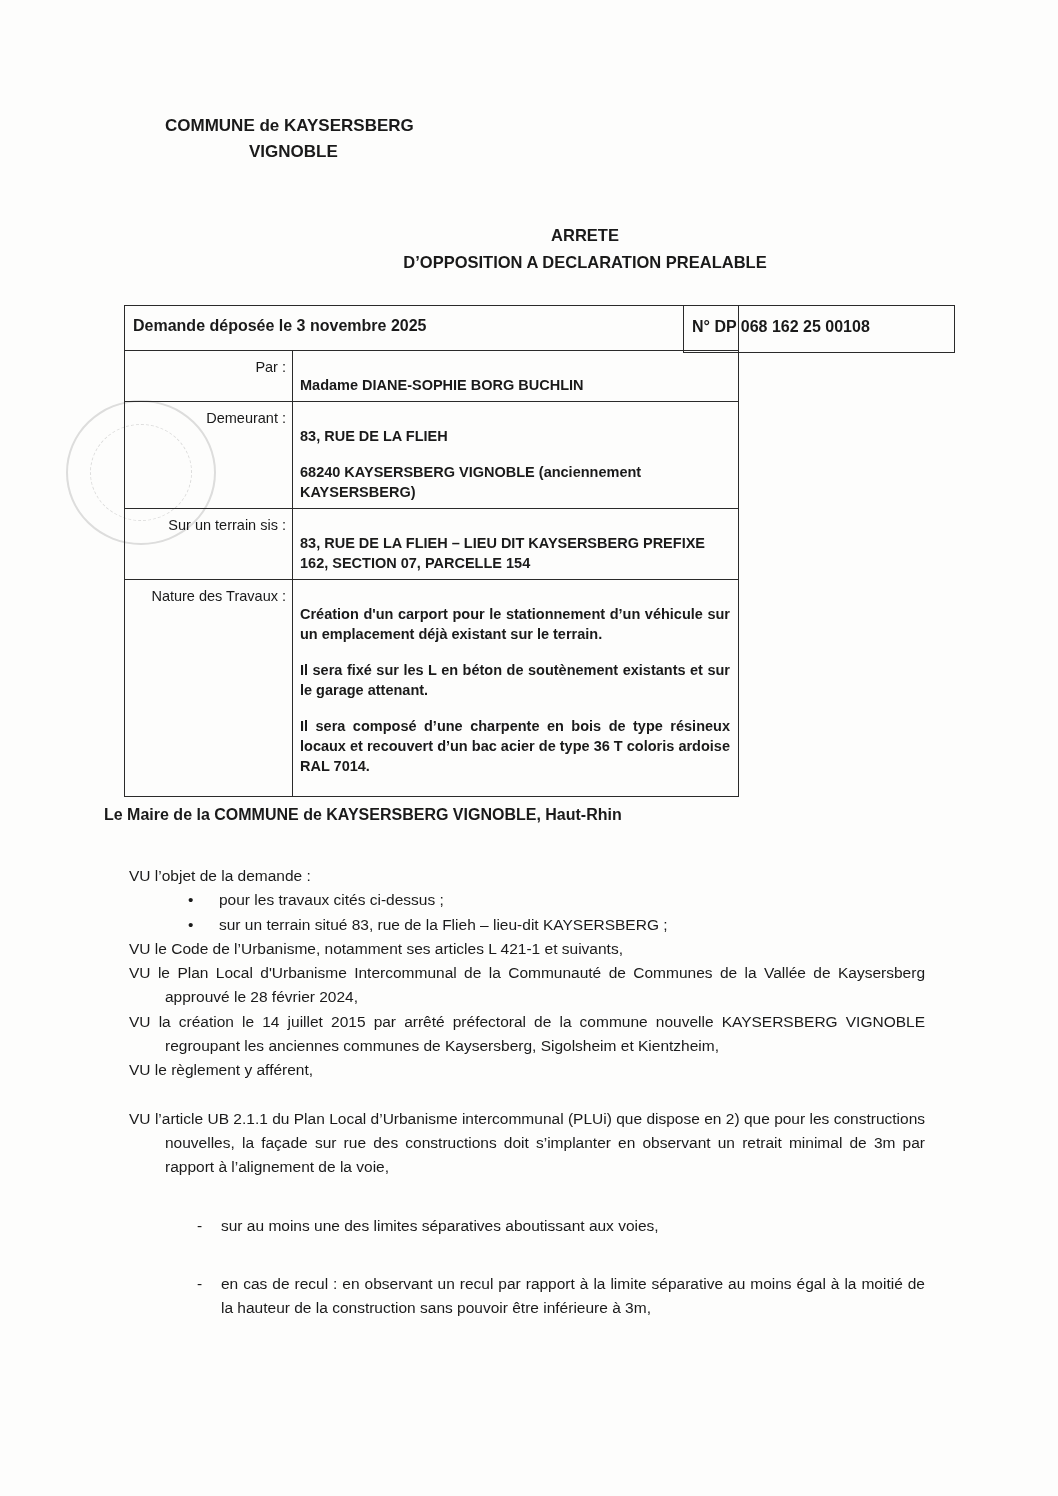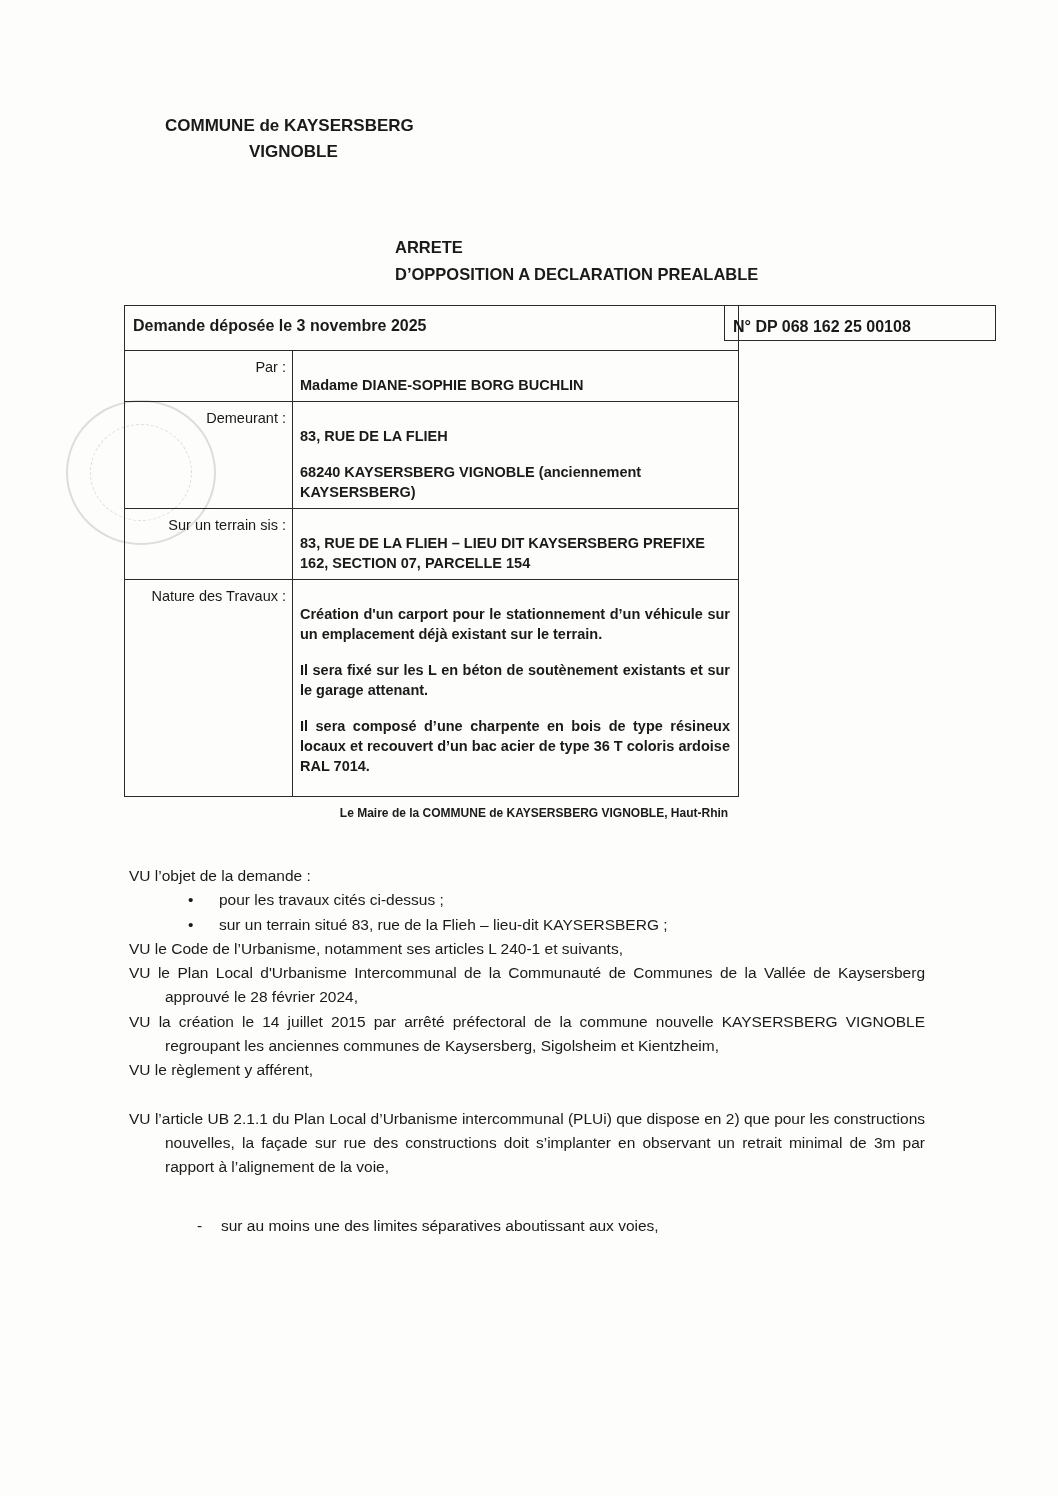--- a/index.html
+++ b/index.html
@@ -9,55 +9,55 @@
     color: #1a1a1a;
     font-family: "Liberation Sans", sans-serif;
     position: relative;
     overflow: hidden;
   }
   .abs { position: absolute; }
 
   .header-commune { left: 165px; top: 113px; font-size: 17px; font-weight: bold; line-height: 26px; }
   .header-commune .l2 { padding-left: 84px; }
 
-  .title { left: 395px; top: 234px; width: 380px; font-size: 16.5px; font-weight: bold; line-height: 27px; }
+  .title { left: 395px; top: 222px; width: 380px; text-align: center; font-size: 16.5px; font-weight: bold; line-height: 27px; }
 
   .info-table {
     left: 124px; top: 305px; width: 615px;
     border: 1.5px solid #2a2a2a;
     border-collapse: collapse;
     font-size: 14.5px;
   }
   .info-table td { border: 1px solid #2a2a2a; vertical-align: top; padding: 0; }
   .info-table .hdr { height: 45px; padding: 11px 0 0 8px; font-size: 16px; font-weight: bold; box-sizing: border-box; }
   .info-table .lbl { width: 168px; text-align: right; padding: 8px 6px 16px 0; box-sizing: border-box; }
   .info-table .val { padding: 8px 8px 6px 7px; font-weight: bold; line-height: 20px; box-sizing: border-box; }
   .info-table .val p { margin: 16px 0 10px 0; }
   .info-table .val p:last-child { margin-bottom: 0; }
   .info-table .val.just p { text-align: justify; }
 
   .dp-box {
-    left: 724px; top: 305px; width: 272px; height: 36px;
+    left: 683px; top: 305px; width: 272px; height: 48px;
     border: 1.5px solid #2a2a2a; box-sizing: border-box;
     padding: 12px 0 0 8px;
     font-size: 16px; font-weight: bold;
   }
 
   .stamp {
     left: 66px; top: 400px; width: 150px; height: 145px;
     border-radius: 50%;
     border: 2px solid rgba(160,160,160,0.35);
     box-sizing: border-box;
   }
   .stamp::after {
     content: ""; position: absolute; left: 22px; top: 22px; right: 22px; bottom: 22px;
     border-radius: 50%; border: 1px dashed rgba(160,160,160,0.35);
   }
 
-  .maire { left: 124px; top: 806px; width: 820px; text-align: center; font-size: 12px; font-weight: bold; }
+  .maire { left: 104px; top: 806px; width: 820px; font-size: 16px; font-weight: bold; }
 
   .body-text { left: 129px; top: 864px; width: 796px; font-size: 15.5px; line-height: 24.3px; }
   .body-text p { margin: 0; text-align: justify; text-indent: -36px; padding-left: 36px; }
   .body-text ul.bul { margin: 0; padding: 0 0 0 90px; list-style: none; }
   .body-text ul.bul li { position: relative; }
   .body-text ul.bul li::before { content: "\2022"; position: absolute; left: -31px; }
   .body-text ul.dash { margin: 0; padding: 0 0 0 92px; list-style: none; }
   .body-text ul.dash li { position: relative; text-align: justify; margin-top: 34px; }
   .body-text ul.dash li::before { content: "-"; position: absolute; left: -24px; }
   .gap { height: 24px; }
@@ -115,22 +115,23 @@
 <div class="abs dp-box">N° DP 068 162 25 00108</div>
 
 <div class="abs maire">Le Maire de la COMMUNE de KAYSERSBERG VIGNOBLE, Haut-Rhin</div>
 
 <div class="abs body-text">
   <p>VU l’objet de la demande :</p>
   <ul class="bul">
     <li>pour les travaux cités ci-dessus ;</li>
     <li>sur un terrain situé 83, rue de la Flieh – lieu-dit KAYSERSBERG ;</li>
   </ul>
-  <p>VU le Code de l’Urbanisme, notamment ses articles L 240-1 et suivants,</p>
+  <p>VU le Code de l’Urbanisme, notamment ses articles L 421-1 et suivants,</p>
   <p>VU le Plan Local d'Urbanisme Intercommunal de la Communauté de Communes de la Vallée de Kaysersberg approuvé le 28 février 2024,</p>
   <p>VU la création le 14 juillet 2015 par arrêté préfectoral de la commune nouvelle KAYSERSBERG VIGNOBLE regroupant les anciennes communes de Kaysersberg, Sigolsheim et Kientzheim,</p>
   <p>VU le règlement y afférent,</p>
   <div class="gap"></div>
   <p>VU l’article UB 2.1.1 du Plan Local d’Urbanisme intercommunal (PLUi) que dispose en 2) que pour les constructions nouvelles, la façade sur rue des constructions doit s’implanter en observant un retrait minimal de 3m par rapport à l’alignement de la voie,</p>
   <ul class="dash">
     <li>sur au moins une des limites séparatives aboutissant aux voies,</li>
+    <li>en cas de recul : en observant un recul par rapport à la limite séparative au moins égal à la moitié de la hauteur de la construction sans pouvoir être inférieure à 3m,</li>
   </ul>
 </div>
 
 </body></html>

